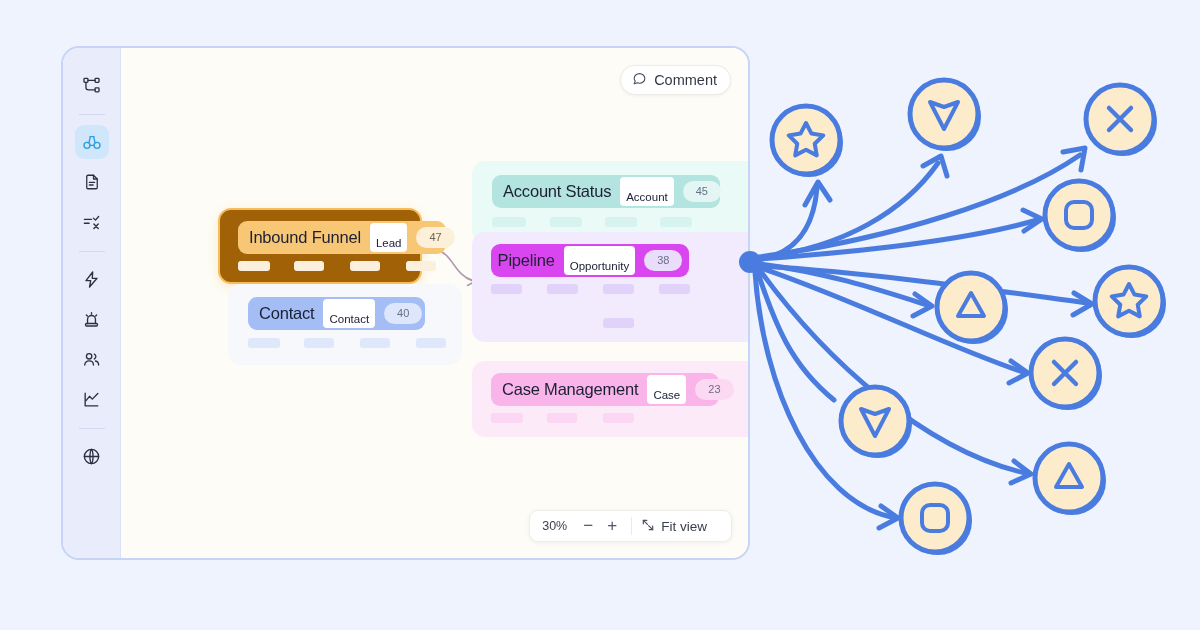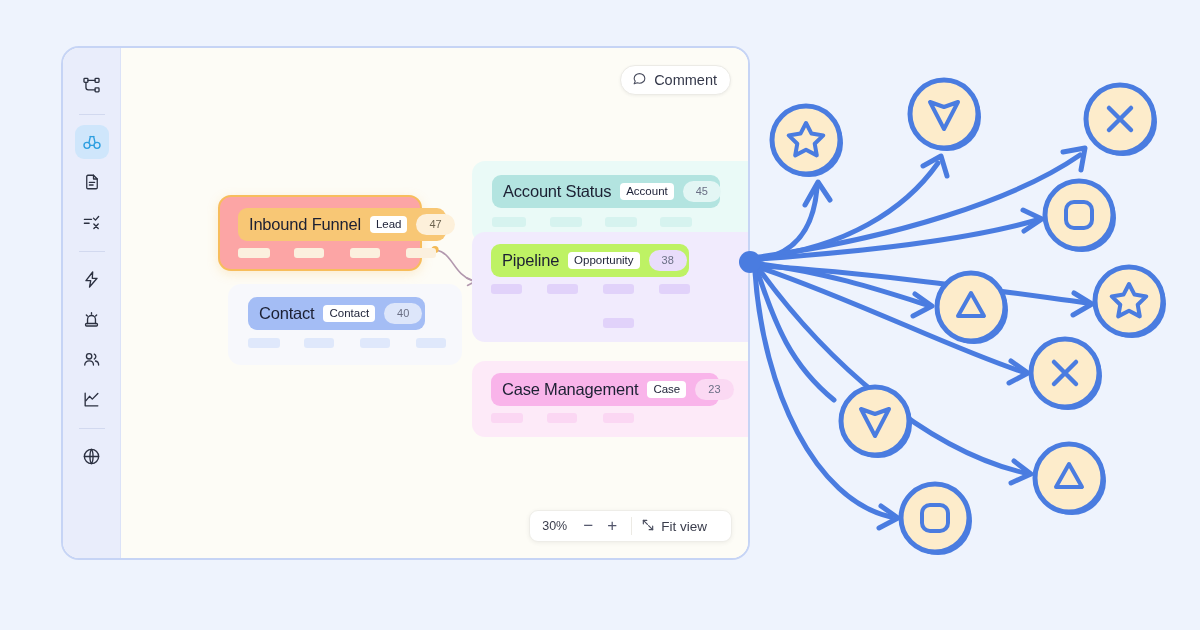--- a/index.html
+++ b/index.html
@@ -77,21 +77,21 @@
   }
   .fcard .bar .title {
     font-size: 16.5px; font-weight: 500; color: #1c2033;
     white-space: nowrap;
     letter-spacing: -.2px;
   }
   .fcard .bar .chip {
     background: #ffffff;
     border-radius: 4px;
     font-size: 11.5px; color: #20243a;
-    padding: 2px 6px 3px 6px;
+    padding: 14px 6px 3px 6px;
     white-space: nowrap;
   }
   .fcard .bar .count {
     border-radius: 11px;
     font-size: 11px; color: #6a6f85;
     padding: 4px 13px 5px 13px;
     white-space: nowrap;
   }
   .ph { position: absolute; height: 10px; border-radius: 3px; }
 
@@ -100,35 +100,35 @@
     background: #eafaf7; margin-top: 28px; }
   #card-account .bar { left: 20px; top: 14px; width: 228px; height: 33px;
     background: #b3e4e0; }
   #card-account .bar .count { background: #e3f6f4; }
   #card-account .ph { background: #d6f3ef; }
 
   
   #card-pipeline { left: 351px; top: 184px; width: 289px; height: 110px;
     background: #f1ebfd; }
   #card-pipeline .bar { left: 19px; top: 12px; width: 198px; height: 33px;
-    background: #bef264; }
+    background: #d946ef; justify-content: center; }
   #card-pipeline .bar .count { background: #e9ddfb; }
   #card-pipeline .ph { background: #e1d2fa; }
 
   
   #card-case { left: 351px; top: 313px; width: 289px; height: 76px;
     background: #fdeaf8; }
   #card-case .bar { left: 19px; top: 12px; width: 228px; height: 33px;
     background: #f9b4ea; }
   #card-case .bar .count { background: #fbd9f3; }
   #card-case .ph { background: #fbd7f3; }
 
   
-  #card-inbound { left: 97px; top: 147px; width: 204px; height: 76px;
-    background: #fca5a5;
+  #card-inbound { left: 97px; top: 160px; width: 204px; height: 76px;
+    background: #a16207;
     border: 2px solid #f7bd5c;
     box-shadow: 0 3px 11px rgba(247,189,92,.26); }
   #card-inbound .bar { left: 18px; top: 11px; width: 208px; height: 33px;
     background: #f8c775; }
   #card-inbound .bar .count { background: #fdf0da; color: #6d6450; }
   #card-inbound .ph { background: #fbf0de; }
 
   
   #card-contact { left: 107px; top: 236px; width: 234px; height: 81px;
     background: #f7f8fc; }

